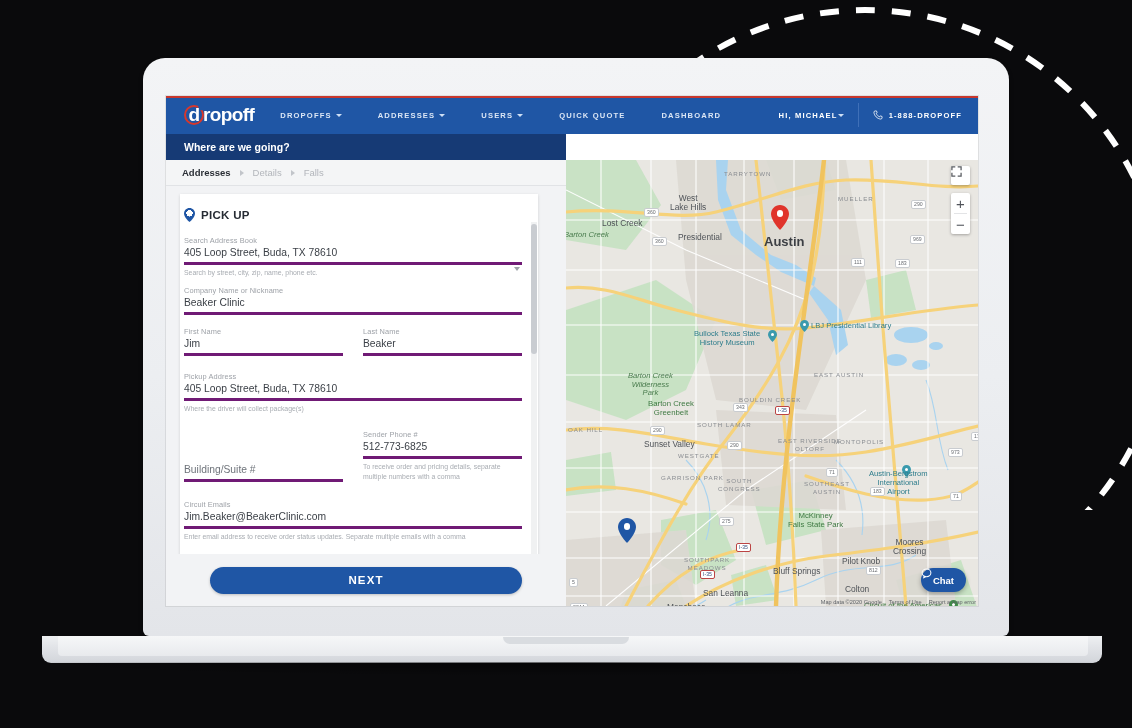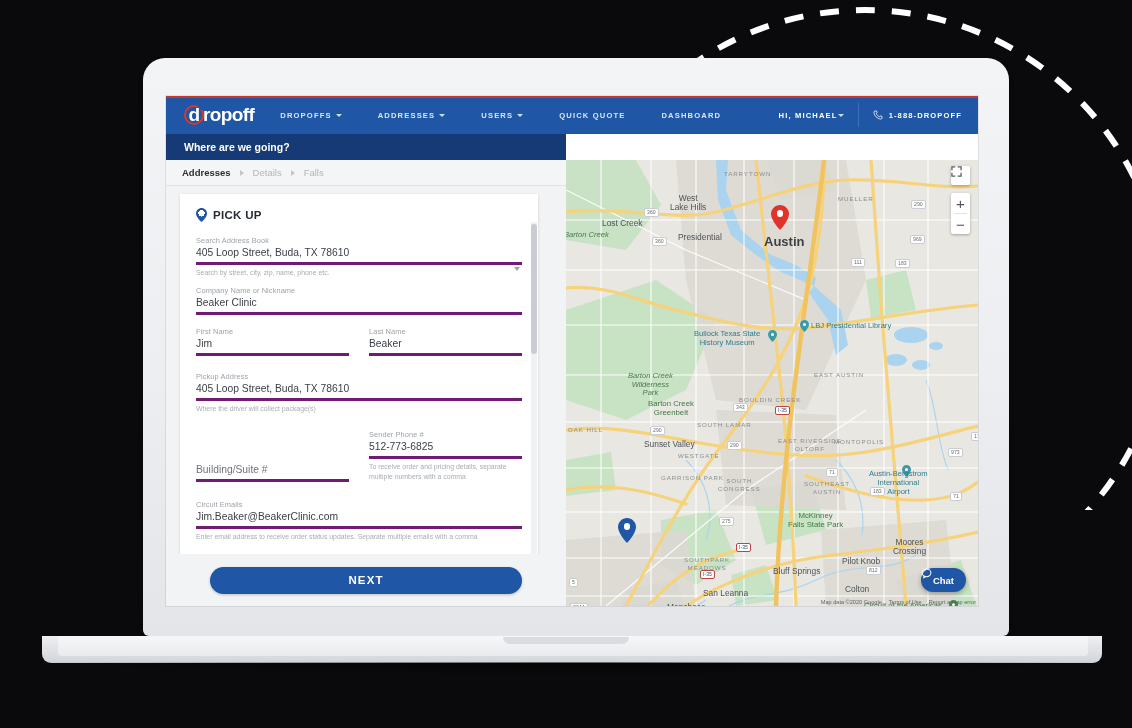--- a/index.html
+++ b/index.html
@@ -109,21 +109,21 @@
   }
   .crumb { font-size:9.5px; color:#b3b6bb; }
   .crumb.active { color:#2b2f36; font-weight:700; }
   .crumb-arrow { width:0;height:0;border-top:3.2px solid transparent;border-bottom:3.2px solid transparent;border-left:4.2px solid #c2c5ca; }
 
   
   .form-card {
     position:absolute; left:14px; top:34px; width:358px; height: 376px;
     background:#fff; box-shadow: 0 1px 3px rgba(0,0,0,.14); overflow:hidden;
   }
-  .form-inner { padding: 14px 16px 0 16px; }
+  .form-inner { padding: 14px 16px 0 4px; }
   .pickup-head { display:flex; align-items:center; gap:6px; margin-bottom: 14px; }
   .pin-ico { width:11px; height:14px; position:relative; }
   .pin-ico .pd {
     position:absolute; inset:0; background:#1f56a5;
     -webkit-mask: radial-gradient(circle 3.2px at 50% 38%, transparent 99%, #000 100%);
             mask: radial-gradient(circle 3.2px at 50% 38%, transparent 99%, #000 100%);
     clip-path: path('M5.5 0 C2.46 0 0 2.46 0 5.5 C0 9.6 5.5 14 5.5 14 C5.5 14 11 9.6 11 5.5 C11 2.46 8.54 0 5.5 0 Z');
   }
   .pickup-title { font-size:11.5px; font-weight:700; color:#262b33; letter-spacing:.3px; }
 

